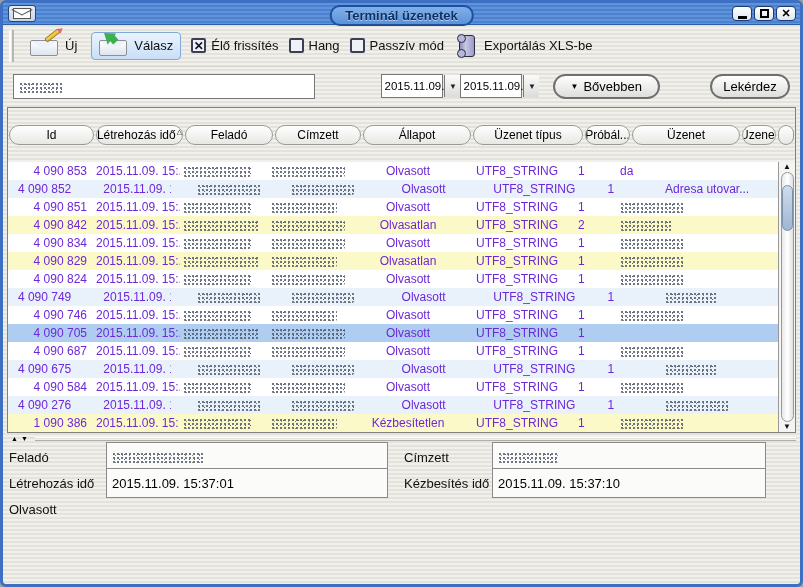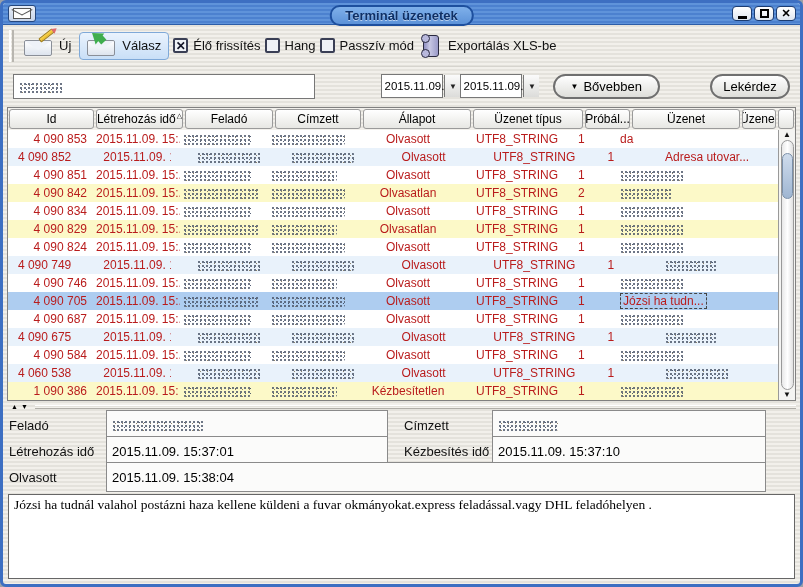--- a/index.html
+++ b/index.html
@@ -33,21 +33,21 @@
   }
   .winbtns { margin-left:auto; display:flex; gap:2px; margin-right:4px; }
   .wbtn {
     width:20px; height:15px; background:linear-gradient(#ffffff,#dfe6f0);
     border:1px solid #1c3d72; border-radius:4px; display:flex; align-items:center; justify-content:center;
     font-size:11px; font-weight:bold; color:#000; cursor:pointer; line-height:1;
   }
   .wbtn .bar { width:9px; height:3px; background:#000; margin-top:7px; }
   .wbtn .box { width:9px; height:9px; border:2px solid #000; }
   
-  .toolbar { flex:0 0 42px; display:flex; align-items:center; padding:0 6px; border-bottom:1px solid #d6d4ce; }
+  .toolbar { flex:0 0 42px; display:flex; align-items:center; padding:0 6px; gap:6px; border-bottom:1px solid #d6d4ce; }
   .grip { width:5px; height:32px; border-left:2px solid #fff; border-right:2px solid #b8b6b0; margin-right:2px; }
   .tbtn { display:flex; align-items:center; gap:5px; padding:3px 7px; border:1px solid transparent; border-radius:4px;
           font-size:13px; color:#111; cursor:pointer; }
   .tbtn.active { background:linear-gradient(#eaf3fd,#c9dff7); border:1px solid #7fa9d8; }
   .icon-env { width:30px; height:20px; position:relative; }
   .icon-env .body { position:absolute; bottom:0; left:0; width:28px; height:16px; background:linear-gradient(#ffffff,#dde4ee);
                     border:1px solid #8a8f98; border-radius:2px; }
   .icon-env .flap { position:absolute; bottom:6px; left:1px; width:0; height:0;
                     border-left:13px solid transparent; border-right:13px solid transparent; border-top:9px solid #eef2f8; }
   .icon-env .pencil { position:absolute; top:-3px; right:-1px; width:17px; height:5px; background:linear-gradient(#ffd84d,#e8b824);
@@ -78,26 +78,26 @@
                    display:flex; align-items:center; justify-content:center; font-size:8px; color:#222; cursor:pointer; }
   .pillbtn { height:25px; border:2px solid #6f6f6f; border-radius:13px; background:linear-gradient(#ffffff,#dededa);
              font-size:13px; color:#000; padding:0 16px; display:flex; align-items:center; gap:5px; cursor:pointer; white-space:nowrap; }
   .pillbtn .tri { font-size:8px; }
   .btn-more { margin-left:14px; width:110px; justify-content:center; }
   .btn-query { margin-left:16px; width:80px; justify-content:center; }
   .spacer { flex:1; }
   
   .tablewrap { margin:2px 4px 0 4px; border:1px solid #808080; background:#fff; display:flex; flex-direction:column; flex:0 0 282px; }
   .thead { display:flex; background:repeating-linear-gradient(180deg,#f2f0eb 0 2px,#e4e2dc 2px 4px); padding:1px 0; flex:0 0 22px; }
-  .th { height:20px; margin:0 1px; border:1px solid #9a9a9a; border-radius:3px; background:linear-gradient(#ffffff,#e7e7e3);
+  .th { height:20px; margin:16px 1px; border:1px solid #9a9a9a; border-radius:10px; background:linear-gradient(#ffffff,#e7e7e3);
         font-size:12px; color:#000; display:flex; align-items:center; justify-content:center; overflow:hidden; white-space:nowrap; cursor:pointer; }
   .sortind { font-size:7px; margin-left:1px; margin-bottom:7px; }
   .tbody { position:relative; flex:1; overflow:hidden; display:flex; }
   .rows { flex:1; overflow:hidden; }
-  .tr { display:flex; height:18px; background:#fff; font-size:12px; color:#b91c1c; cursor:pointer; }
+  .tr { display:flex; height:18px; background:#fff; font-size:12px; color:#6d28d9; cursor:pointer; }
   .tr.alt { background:#e9f2fb;gap:23px; }
   .tr.unread { background:#fcf9c8; }
   .tr.sel { background:#aecdf0; }
   .td { overflow:hidden; white-space:nowrap; display:flex; align-items:center; padding:0 3px; }
   .th0,.c-id{width:85px;} .th1,.c-created{width:87px;} .th2,.c-from{width:88px;} .th3,.c-to{width:86px;}
   .th4,.c-state{width:108px;} .th5,.c-type{width:110px;} .th6,.c-tries{width:45px;} .th7,.c-msg{width:108px;}
   .th8,.c-msg2{flex:1;} .thc{width:16px; flex:0 0 16px;}
   .c-id{justify-content:flex-end; padding-right:6px;} .c-state{justify-content:center;} .c-type{justify-content:center;}
   .c-tries{padding-left:6px;}
   .c-msg .focus-cell { border:1px dashed #444; padding:0 2px; }
@@ -381,23 +381,20 @@
             <div class="td c-created">2015.11.09. 15:...</div>
             <div class="td c-from">
               <span class="redact"></span>
             </div>
             <div class="td c-to">
               <span class="redact"></span>
             </div>
             <div class="td c-state">Olvasott</div>
             <div class="td c-type">UTF8_STRING</div>
             <div class="td c-tries">1</div>
-            <div class="td c-msg">
-              <span class="focus-cell">Józsi ha  tudn...</span>
-            </div>
             <div class="td c-msg2"></div>
           </div>
           <div class="tr">
             <div class="td c-id">4 090 687</div>
             <div class="td c-created">2015.11.09. 15:...</div>
             <div class="td c-from">
               <span class="redact"></span>
             </div>
             <div class="td c-to">
               <span class="redact"></span>
@@ -438,21 +435,21 @@
             </div>
             <div class="td c-state">Olvasott</div>
             <div class="td c-type">UTF8_STRING</div>
             <div class="td c-tries">1</div>
             <div class="td c-msg">
               <span class="redact"></span>
             </div>
             <div class="td c-msg2"></div>
           </div>
           <div class="tr alt">
-            <div class="td c-id">4 060 538</div>
+            <div class="td c-id">4 090 276</div>
             <div class="td c-created">2015.11.09. 15:...</div>
             <div class="td c-from">
               <span class="redact"></span>
             </div>
             <div class="td c-to">
               <span class="redact"></span>
             </div>
             <div class="td c-state">Olvasott</div>
             <div class="td c-type">UTF8_STRING</div>
             <div class="td c-tries">1</div>
@@ -511,23 +508,19 @@
       <div class="dfield df-left">
           <span>2015.11.09. 15:37:01</span>
         </div>
       <span class="dlabel2">Kézbesítés idő</span>
       <div class="dfield df-right">
           <span>2015.11.09. 15:37:10</span>
         </div>
     </div>
     <div class="drow">
       <span class="dlabel">Olvasott</span>
-      <div class="dfield df-wide">
-          <span>2015.11.09. 15:38:04</span>
-        </div>
     </div>
   </div>
 
   <div class="gap"></div>
 
-  <div class="msgbody">Józsi ha  tudnál valahol postázni haza kellene küldeni a fuvar okmányokat.express feladással.vagy DHL feladóhelyen  .</div>
 
 </div>
 
 </body></html>

